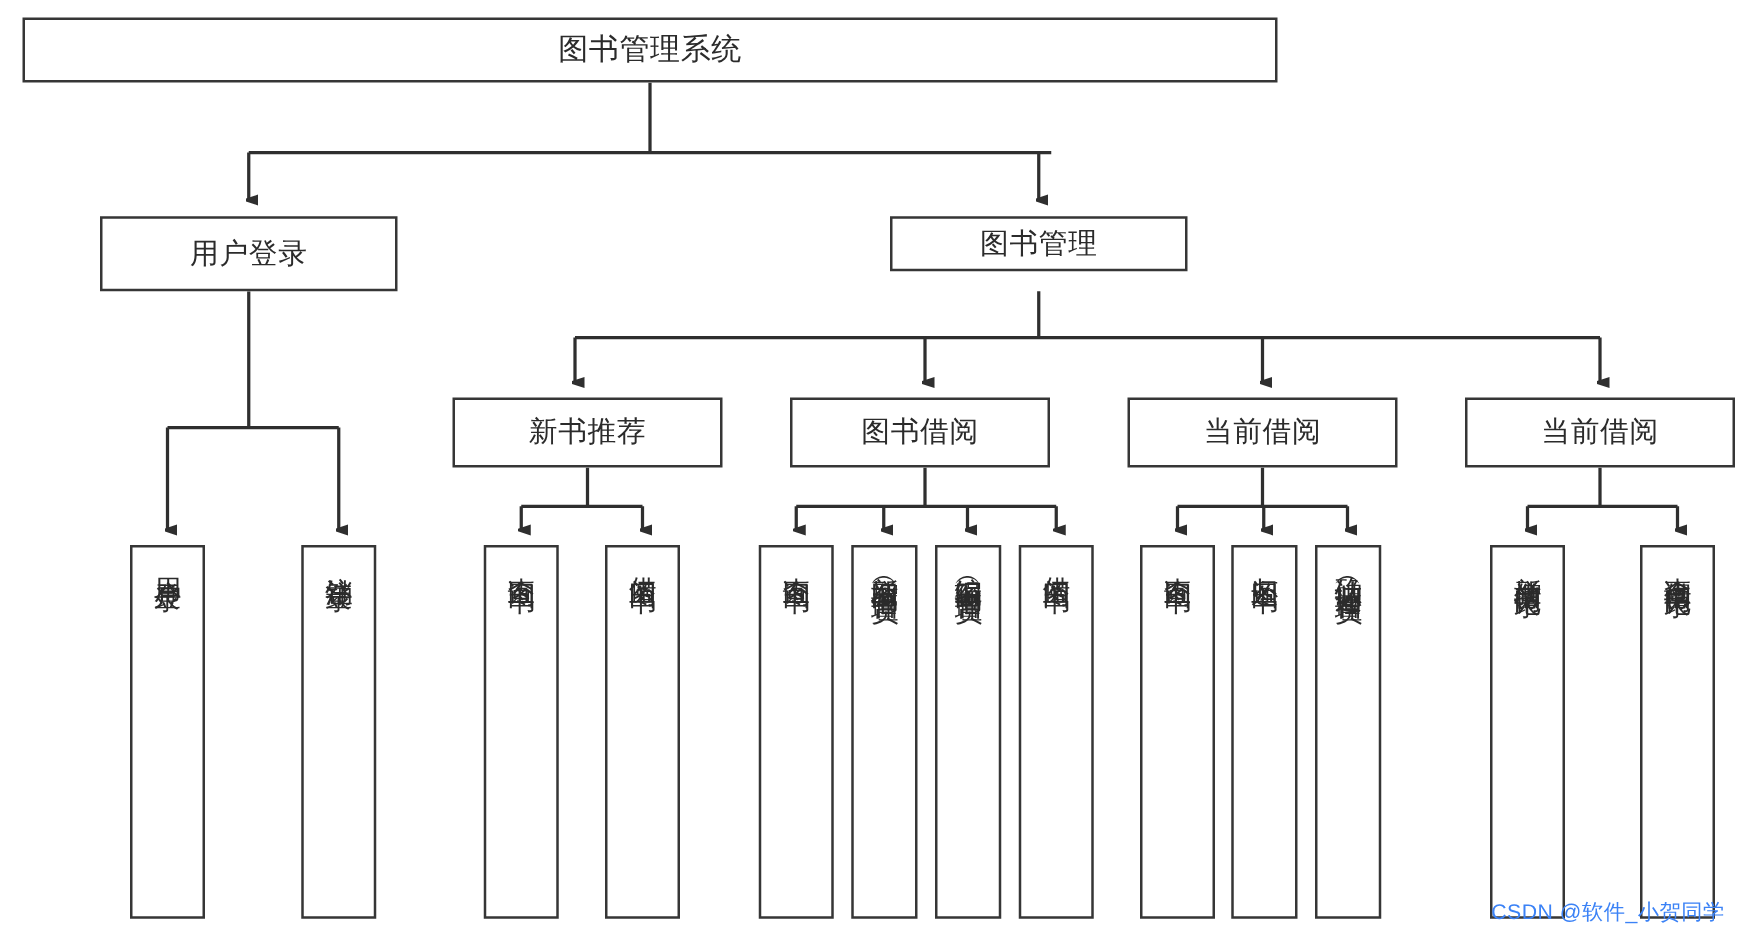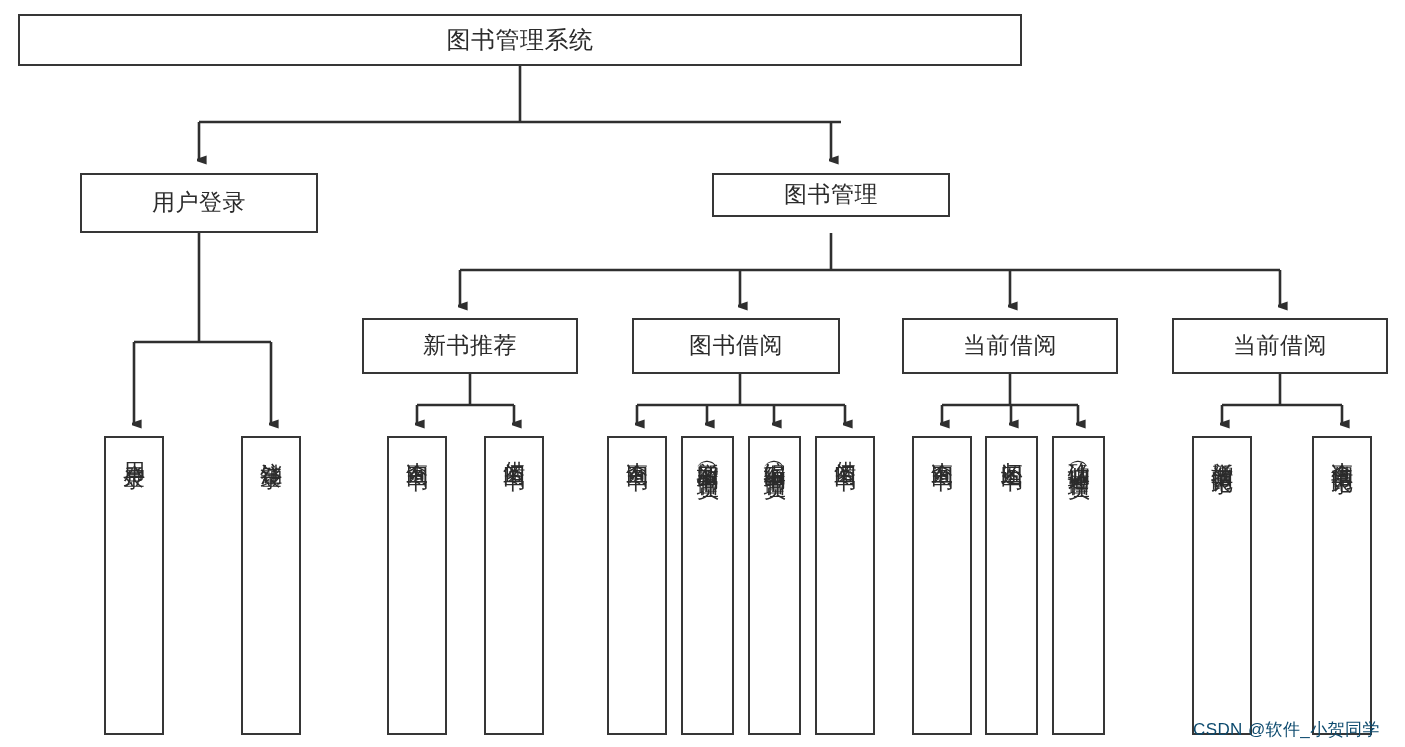--- a/index.html
+++ b/index.html
@@ -60,21 +60,21 @@
     writing-mode: vertical-rl;
     text-orientation: upright;
     font-size: 22px;
     line-height: 1.02;
     letter-spacing: 2.5px;
     white-space: nowrap;
   }
   .watermark {
     position: absolute;
     font-size: 17px;
-    color: #0c4a6e;
+    color: #3b82f6;
     white-space: nowrap;
     letter-spacing: 0.4px;
   }
 </style>
 </head>
 <body>
 
 <div id="canvas">
 
   <svg class="wires" viewBox="0 0 1405 747" xmlns="http://www.w3.org/2000/svg">

